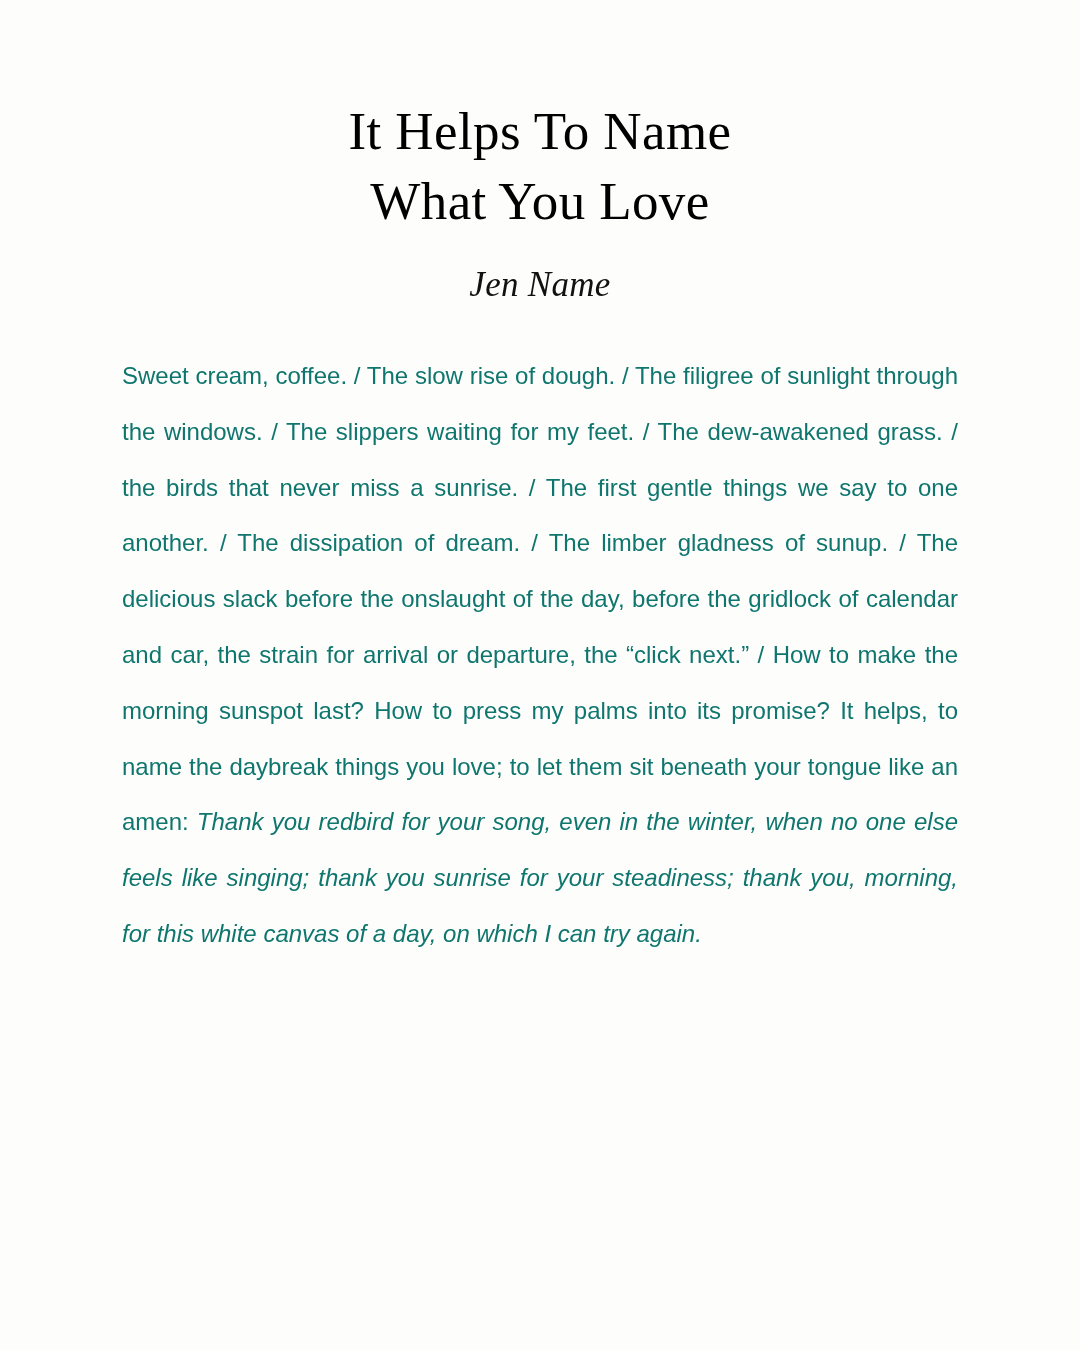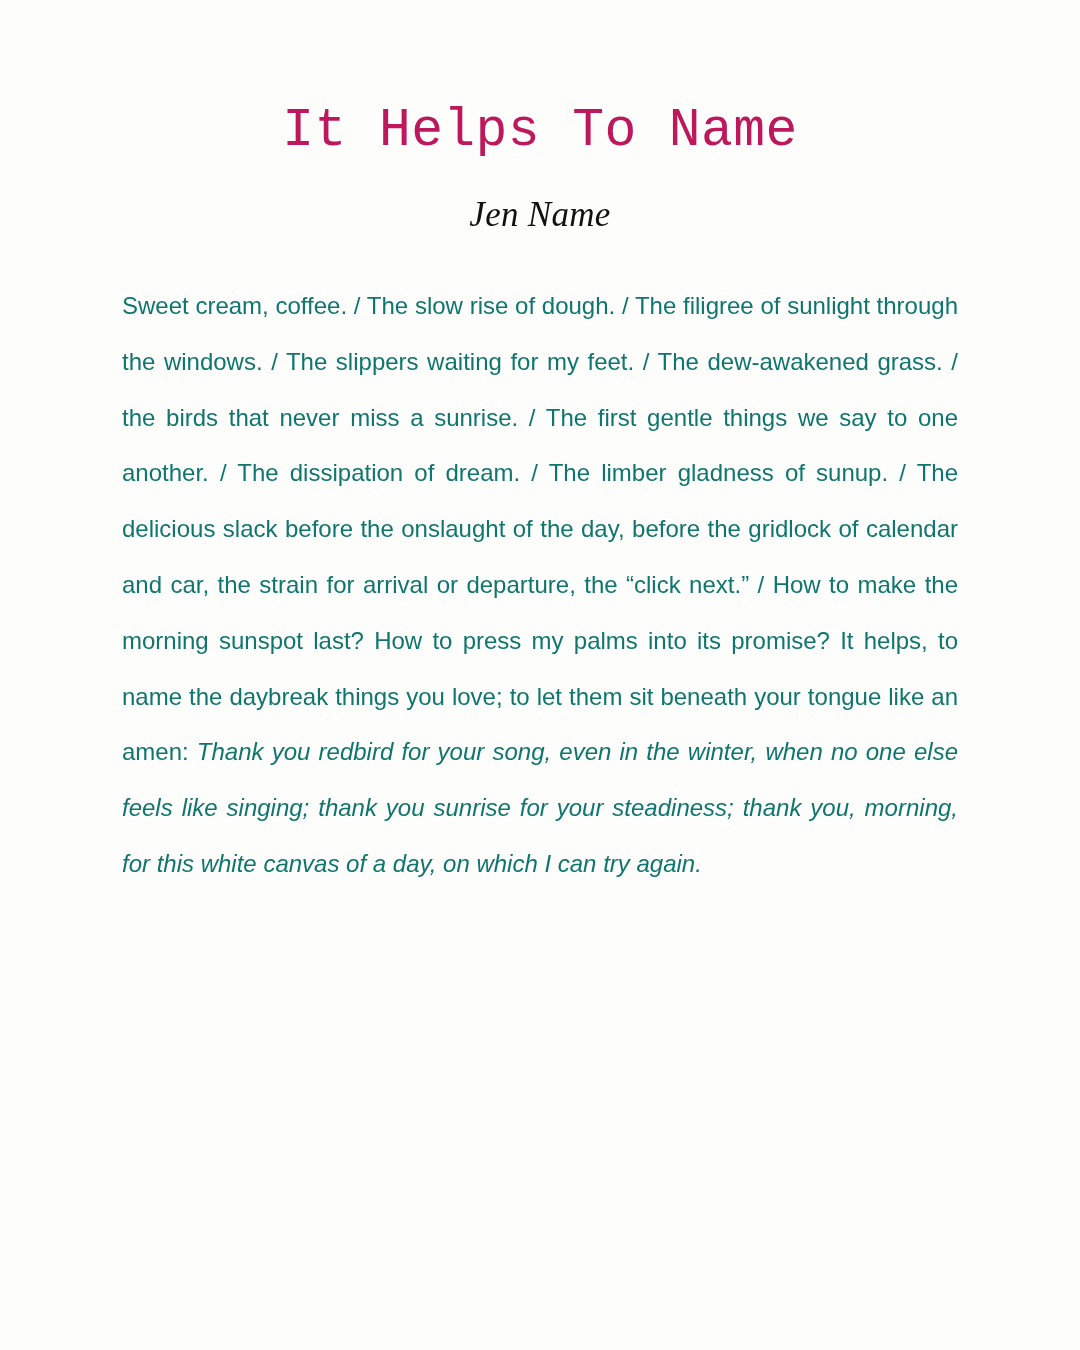--- a/index.html
+++ b/index.html
@@ -25,26 +25,26 @@
     position: relative;
   }
 
   
   .title-block {
     padding-top: 96px;
     text-align: center;
   }
 
   .poem-title {
-    font-family: Liberation Mono, monospace;
+    font-family: Liberation Serif, serif;
     font-size: 53px;
     font-weight: 400;
     line-height: 70px;
     letter-spacing: 0.4px;
-    color: #be185d;
+    color: #000000;
     margin: 0;
   }
 
   .poem-title .title-line {
     display: block;
     white-space: nowrap;
   }
 
   .byline {
     margin: 0;
@@ -83,20 +83,21 @@
   }
 </style>
 </head>
 <body>
 
 <div class="page">
 
   <div class="title-block">
     <h1 class="poem-title">
       <span class="title-line">It Helps To Name</span>
+      <span class="title-line">What You Love</span>
     </h1>
     <p class="byline">Jen Name</p>
   </div>
 
   <div class="poem-body">
     <p><span class="roman-run">Sweet cream, coffee. / The slow rise of dough. / The filigree of sunlight through the windows. /  The slippers waiting for my feet. / The dew-awakened grass. / the birds that never miss a sunrise. / The first gentle things we say to one another. / The dissipation of dream. / The limber gladness of sunup. / The delicious slack before the onslaught of the day, before the gridlock of calendar and car, the strain for arrival or departure, the “click next.” / How to make the morning sunspot last? How to press my palms into its promise? It helps, to name the daybreak things you love; to let them sit beneath your tongue like an amen: </span><span class="italic-run">Thank you redbird for your song, even in the winter, when no one else feels like singing; thank you sunrise for your steadiness; thank you, morning, for this white canvas of a day, on which I can try again.</span></p>
   </div>
 
 </div>
 

